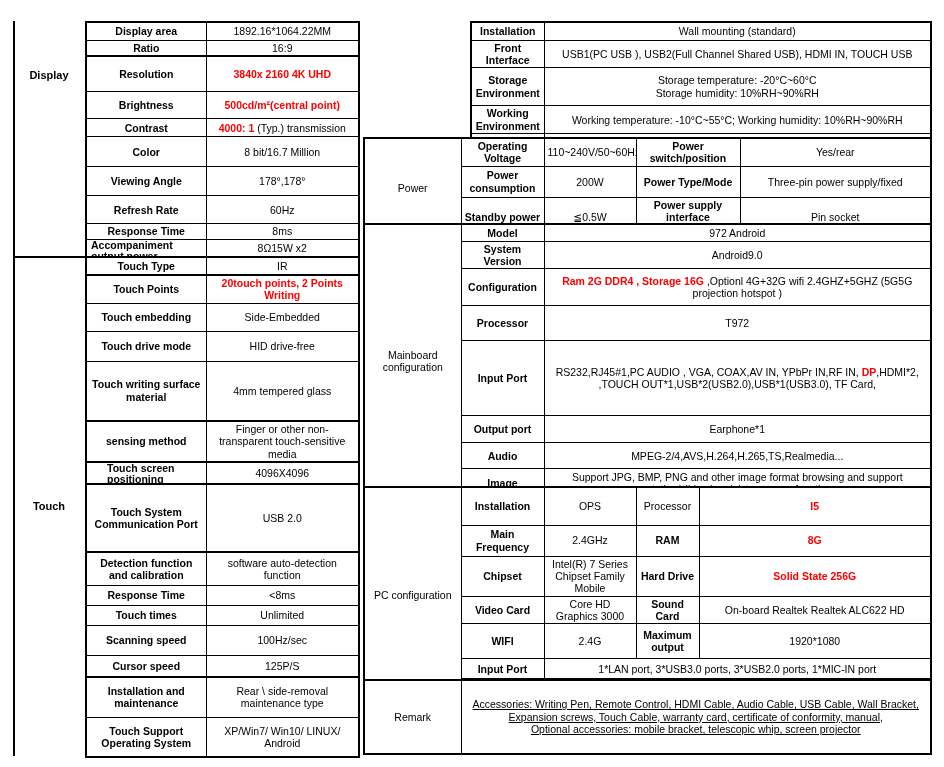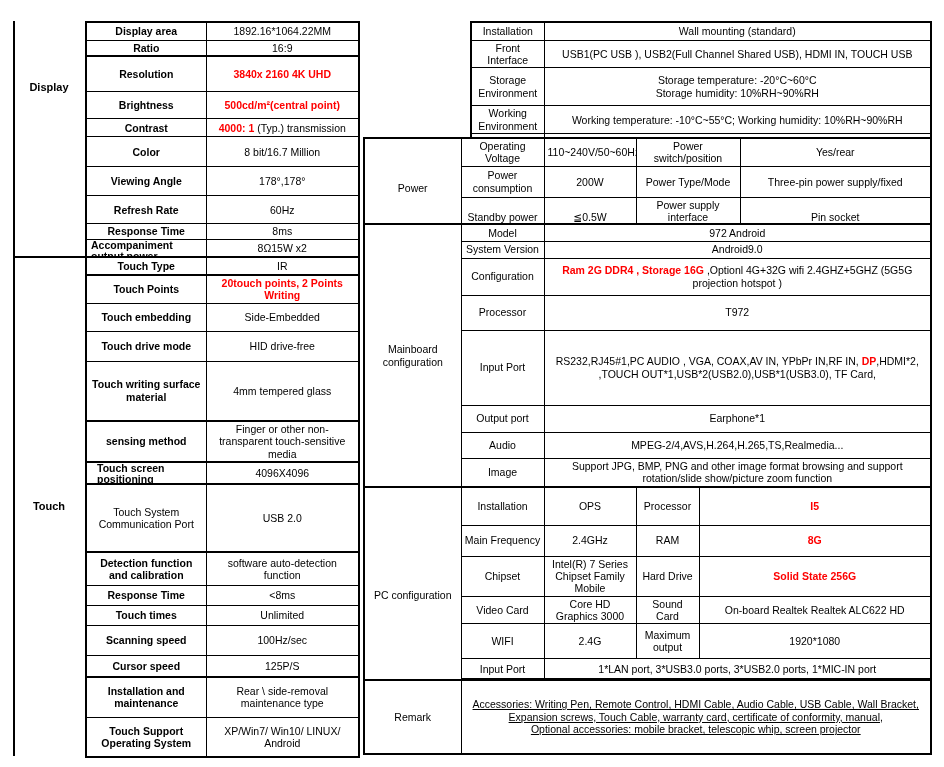--- a/index.html
+++ b/index.html
@@ -2,40 +2,40 @@
 <html><head>
 <meta charset="utf-8">
 <style>
   html,body{margin:0;padding:0;background:#fff;}
   body{width:944px;height:767px;position:relative;font-family:"Liberation Sans",sans-serif;color:#000;}
   .secline{position:absolute;background:#000;}
   .seclabel{position:absolute;font-weight:bold;font-size:11px;text-align:center;}
   table.t{position:absolute;border-collapse:collapse;table-layout:fixed;background:#fff;border:2px solid #000;}
   table.t td{border:1px solid #000;font-size:10.5px;line-height:1.18;text-align:center;vertical-align:middle;padding:1px 3px;overflow:hidden;}
   td.lab{font-weight:bold;text-align:left;padding-left:4px;}
-  td.labc{font-weight:normal;text-align:center;}
+  td.labc{font-weight:bold;text-align:center;}
   td.sec{font-weight:normal;text-align:center;border-right-width:2px;}
   td.br2{border-right-width:2px;}
   .bt2{border-top-width:2px !important;}
   .bb2{border-bottom-width:2px !important;}
   .red{color:#fe0000;font-weight:bold;}
   .s10{font-size:10px;}
   .pre{white-space:pre-line;margin-left:25px;}
   .clip{overflow:hidden;line-height:11px;font-weight:bold;text-align:left;}
   td.leftval{text-align:left;padding-left:5px;}
   td.remarktxt{text-align:left;vertical-align:top;white-space:pre-line;padding:3px 6px;font-size:10px;line-height:1.45;text-decoration:underline;}
 </style>
 </head>
 <body>
 
 <div>
 
   <div class="secline" style="left:13px;top:21px;width:2px;height:735px;"></div>
   <div class="secline" style="left:13px;top:256px;width:74px;height:2px;"></div>
-  <div class="seclabel" style="left:13px;top:81px;width:72px;">Display</div>
+  <div class="seclabel" style="left:13px;top:69px;width:72px;">Display</div>
   <div class="seclabel" style="left:13px;top:500px;width:72px;">Touch</div>
 
   <table class="t" style="left:85px;top:21px;width:273px;">
     <colgroup>
         <col style="width:120px">
         <col style="width:153px">
       </colgroup>
     <tbody>
         <tr style="height:18px">
       <td class="lab">Display area</td>
@@ -98,21 +98,21 @@
         </tr>
     <tr style="height:60px">
       <td class="lab">Touch writing surface material</td>
       <td>4mm tempered glass</td>
         </tr>
     <tr style="height:27px">
       <td class="lab bt2">sensing method</td>
       <td class="s10 bt2">Finger or other non-transparent touch-sensitive media</td>
         </tr>
     <tr style="height:22px">
-      <td class="lab bt2" style="padding:0 0 0 10px;">
+      <td class="lab bt2" style="padding:0 0 0 20px;">
             <div class="clip" style="height:20px;">Touch screen positioning</div>
           </td>
       <td class="bt2">4096X4096</td>
         </tr>
     <tr style="height:68px">
       <td class="labc bt2">Touch System Communication Port</td>
       <td class="bt2">USB 2.0</td>
         </tr>
     <tr style="height:33px">
       <td class="lab bt2">Detection function and calibration</td>

